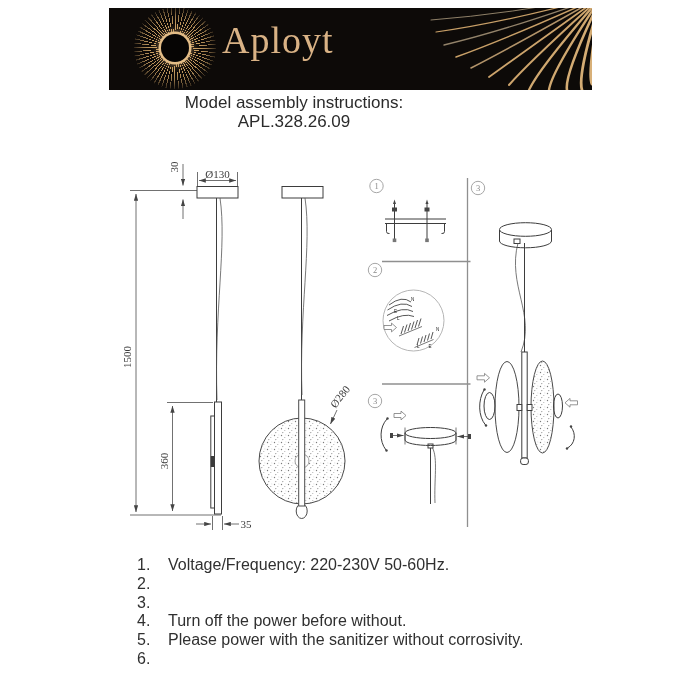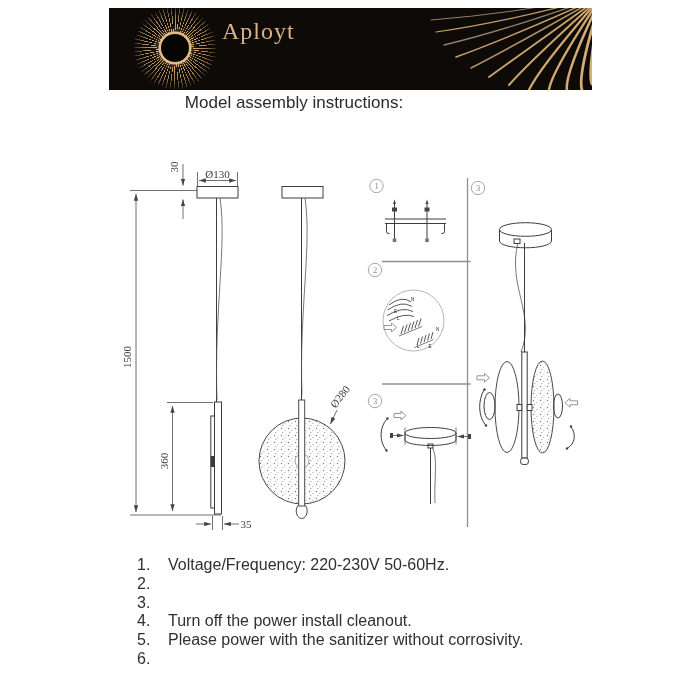--- a/index.html
+++ b/index.html
@@ -7,21 +7,21 @@
 
   
   .banner{position:absolute;left:109px;top:8px;width:483px;height:82px;background:#0d0a08;overflow:hidden;}
   .sunburst{position:absolute;left:25px;top:-1px;width:82px;height:82px;border-radius:50%;
     background:
       radial-gradient(circle,rgba(13,10,8,0) 0 40%,rgba(13,10,8,.25) 55%,rgba(13,10,8,.85) 72%,#0d0a08 78%),
       repeating-conic-gradient(#c89e62 0deg 1.6deg,rgba(13,10,8,0) 1.6deg 6deg);}
   .sun-core{position:absolute;left:52px;top:26px;width:28px;height:28px;border-radius:50%;background:#060504;
     box-shadow:0 0 0 2.5px #e3bd87,0 0 9px 3px rgba(222,178,120,.55);}
   .wordmark{position:absolute;left:113px;top:10px;font-family:"Liberation Serif",serif;font-weight:400;
-    font-size:24px;letter-spacing:1px;color:#d9b285;}
+    font-size:38px;letter-spacing:1px;color:#d9b285;}
   .rays{position:absolute;left:0;top:0;}
 
   
   .title-wrap{position:absolute;left:0;top:93px;width:588px;text-align:center;color:#2b2b2b;
     font-size:17px;line-height:19px;font-weight:500;}
 
   
   svg.drawing{position:absolute;left:0;top:0;}
   .ln{stroke:#3d3d3d;stroke-width:1;fill:none;}
   .lnw{stroke:#3d3d3d;stroke-width:1;fill:#ffffff;}
@@ -60,20 +60,21 @@
       <path d="M493,-12 Q442,64 440,82" stroke="#d0a870" stroke-width="2.4"></path>
       <path d="M493,-12 Q455,66 458,82" stroke="#d4ac74" stroke-width="2.6"></path>
       <path d="M493,-12 Q468,66 473,82" stroke="#d4ac74" stroke-width="2.8"></path>
       <path d="M493,-12 Q478,64 483,76" stroke="#d8b078" stroke-width="3"></path>
     </g>
   </svg>
 </div>
 
 <div class="title-wrap">
   <div>Model assembly instructions:</div>
+  <div>APL.328.26.09</div>
 </div>
 
 <svg class="drawing" width="700" height="700" viewBox="0 0 700 700">
   <defs>
     <marker id="arr" viewBox="0 0 10 6" refX="9.5" refY="3" markerWidth="9" markerHeight="5.4" orient="auto-start-reverse">
       <path d="M0,0 L10,3 L0,6 Z" fill="#444"></path>
     </marker>
     <pattern id="speck" width="7" height="7" patternUnits="userSpaceOnUse">
       <circle cx="1.5" cy="1.5" r="0.7" fill="#7a7a7a"></circle>
       <circle cx="4.8" cy="3.6" r="0.5" fill="#9a9a9a"></circle>
@@ -243,21 +244,21 @@
     <span class="txt">Voltage/Frequency: 220-230V 50-60Hz.</span>
   </div>
   <div class="row">
     <span class="num">2.</span>
   </div>
   <div class="row">
     <span class="num">3.</span>
   </div>
   <div class="row">
     <span class="num">4.</span>
-    <span class="txt">Turn off the power install cleanout.</span>
+    <span class="txt">Turn off the power before without.</span>
   </div>
   <div class="row">
     <span class="num">5.</span>
     <span class="txt">Please power with the sanitizer without corrosivity.</span>
   </div>
   <div class="row">
     <span class="num">6.</span>
   </div>
 </div>
 

